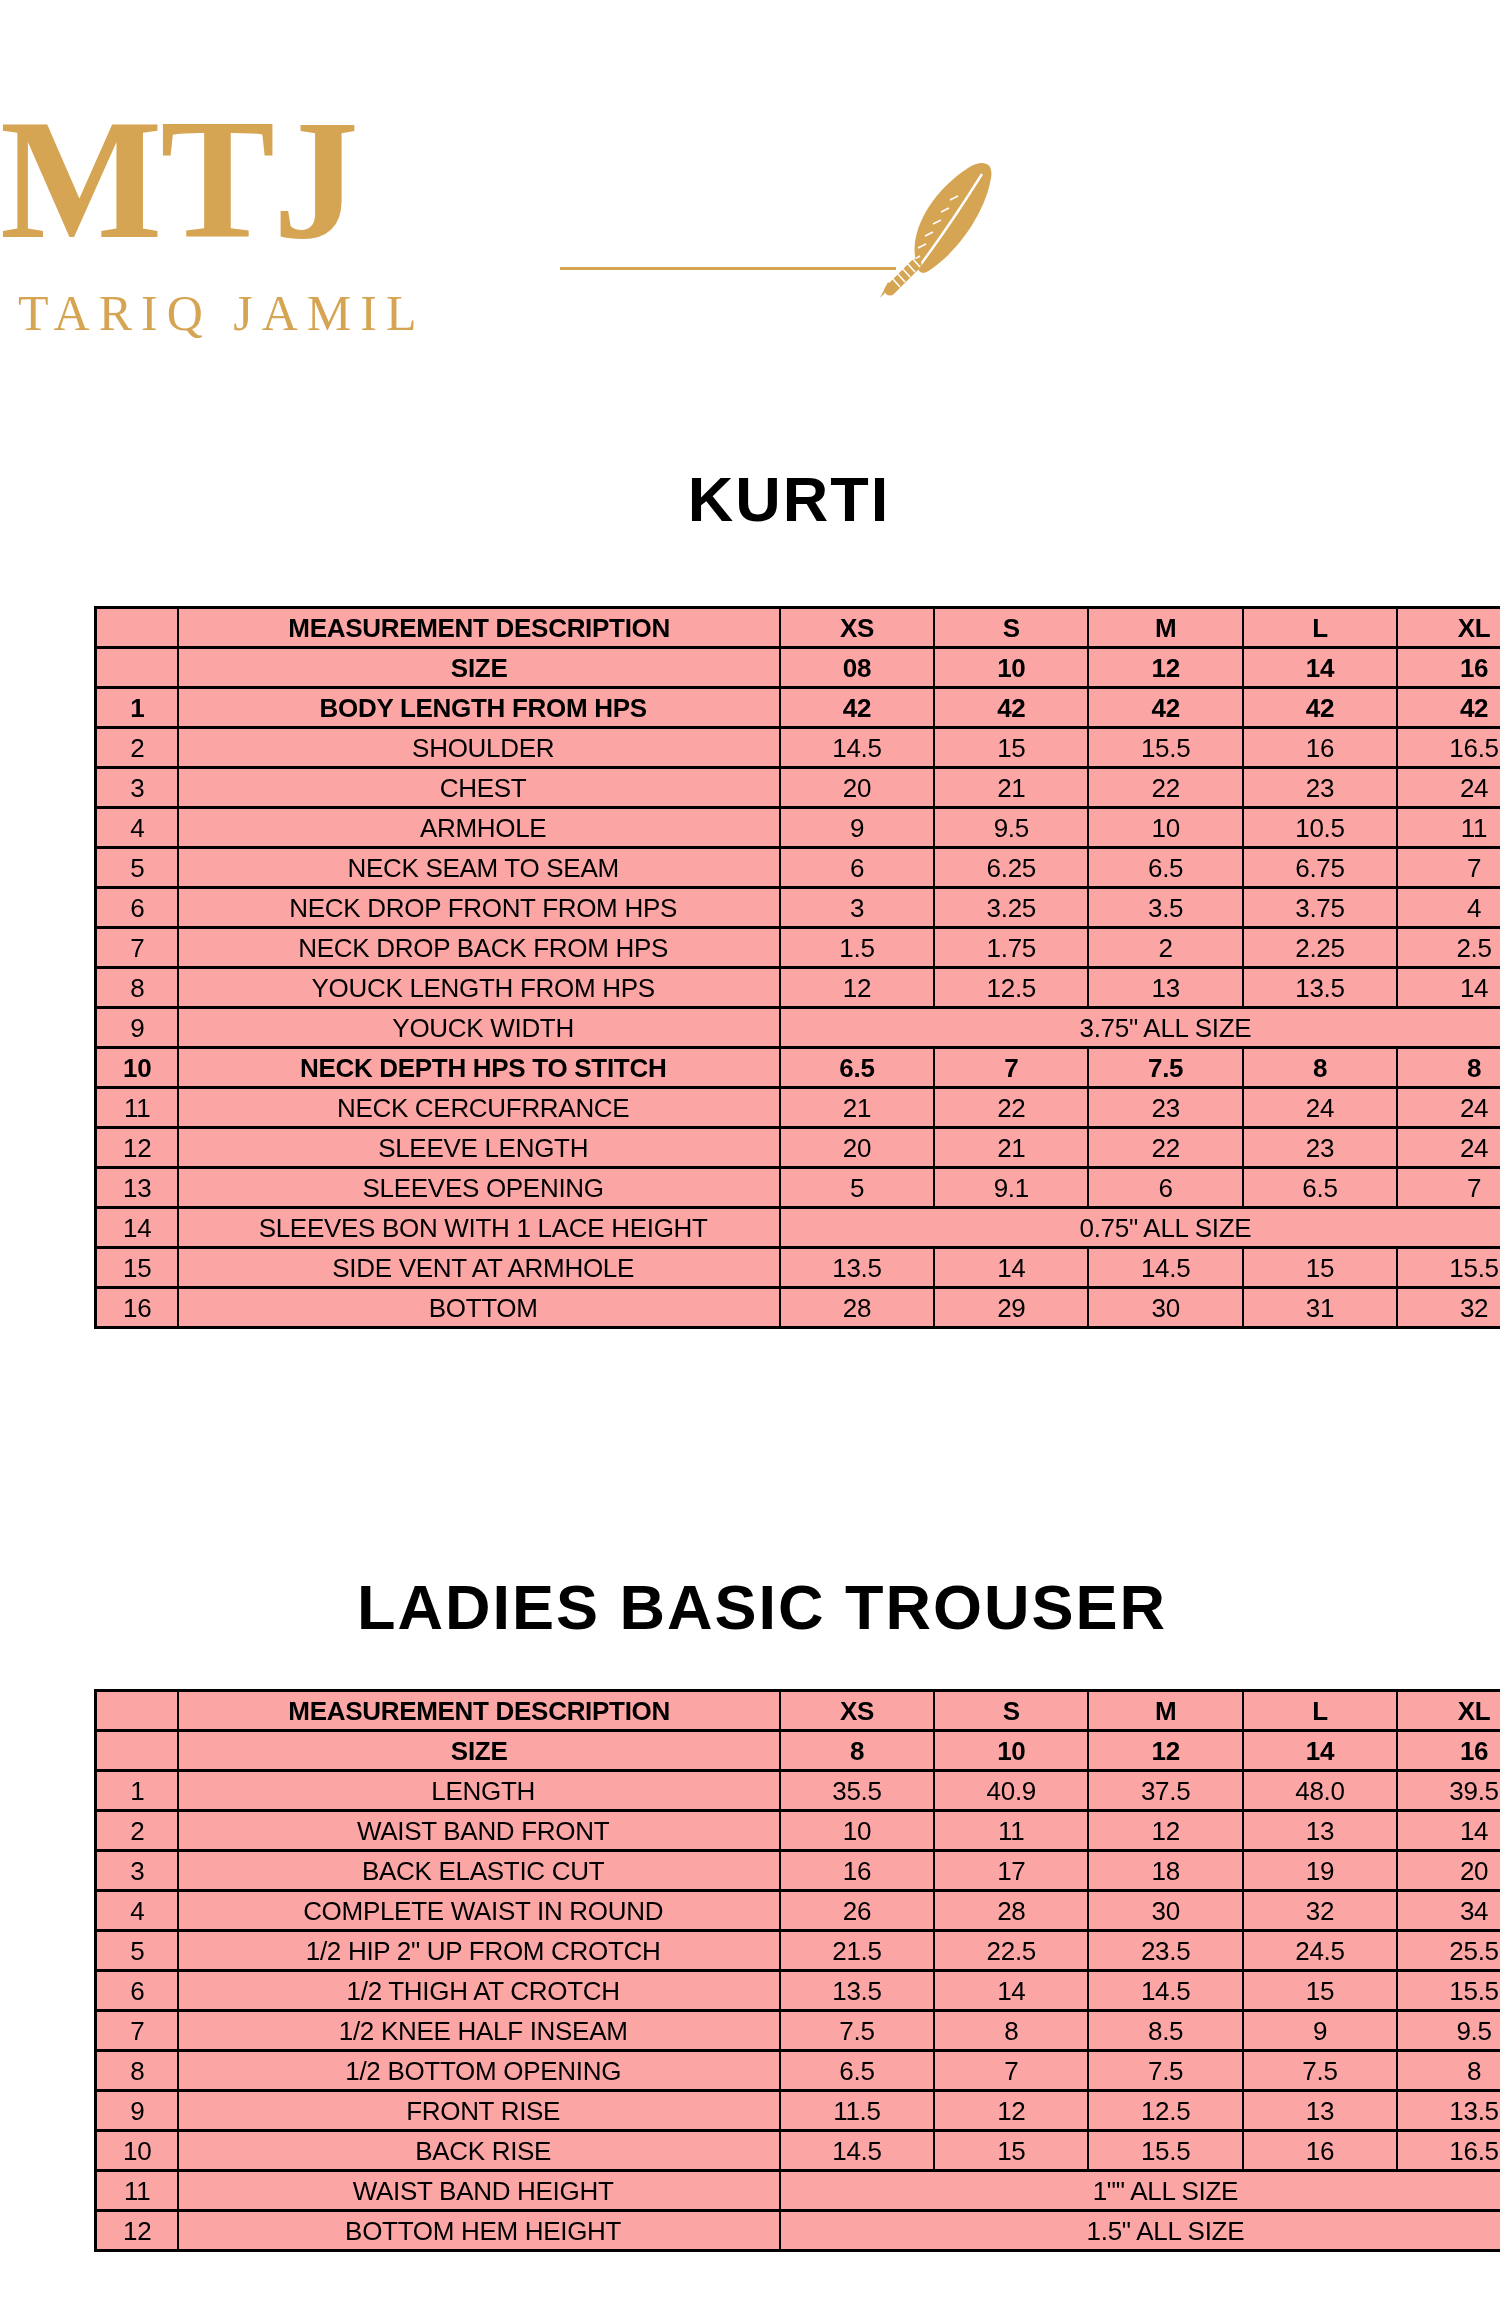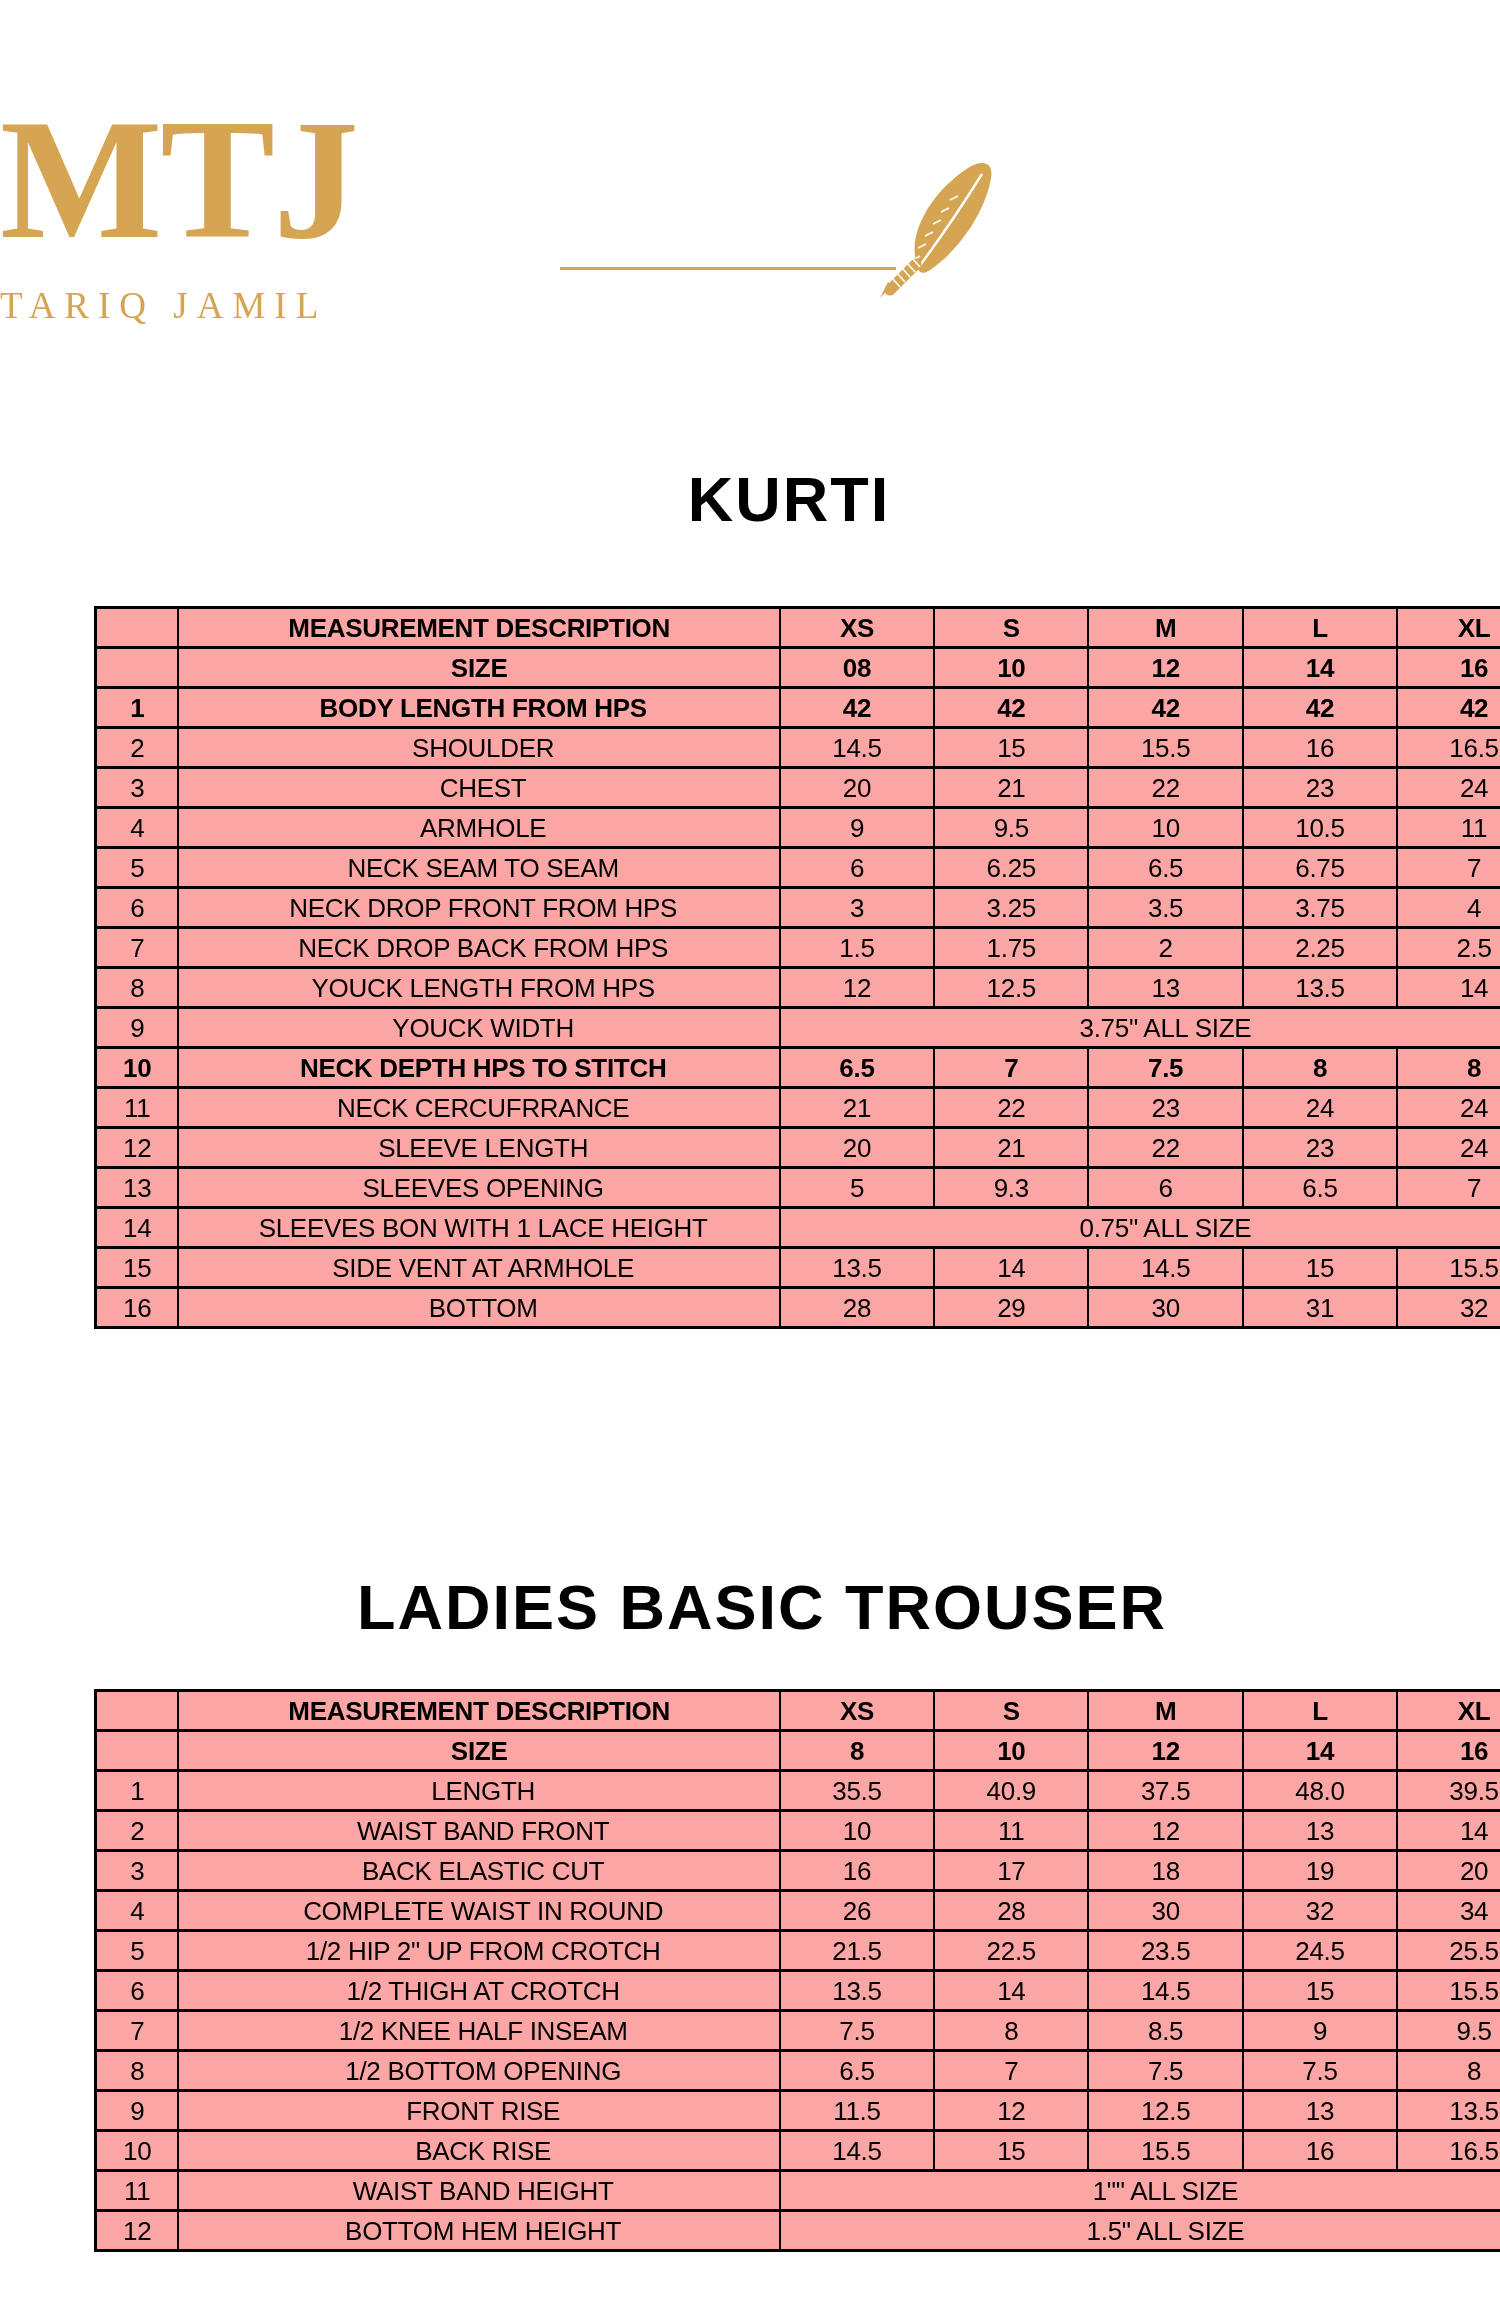--- a/index.html
+++ b/index.html
@@ -12,21 +12,21 @@
   .logo-mtj{
     display:block;font-family:"Liberation Serif", serif;font-weight:700;
     font-size:172px;line-height:1.02;color:var(--gold);letter-spacing:-2px;
   }
   .logo-rule{
     width:336px;height:0;margin:0 auto;border-top:3px solid var(--gold);
     position:relative;left:-22px;
   }
   .logo-word{
     display:block;margin-top:14px;font-family:"Liberation Serif", serif;
-    font-size:37px;letter-spacing:9px;color:var(--gold);font-weight:400;
+    font-size:50px;letter-spacing:9px;color:var(--gold);font-weight:400;margin-left:18px;
   }
   .quill{position:absolute;left:50%;margin-left:126px;top:66px;width:130px;height:142px;}
   
   .section-title{
     position:absolute;left:0;width:100%;text-align:center;
     font-weight:700;font-size:63px;letter-spacing:2px;line-height:1;
   }
   #title-0{top:468px;margin-left:39px;}
   #title-1{top:1576px;padding-left:12px;}
   
@@ -213,21 +213,21 @@
         <td class="val">20</td>
         <td class="val">21</td>
         <td class="val">22</td>
         <td class="val">23</td>
         <td class="val">24</td>
       </tr>
       <tr>
         <td class="no">13</td>
         <td class="desc">SLEEVES OPENING</td>
         <td class="val">5</td>
-        <td class="val">9.3</td>
+        <td class="val">9.1</td>
         <td class="val">6</td>
         <td class="val">6.5</td>
         <td class="val">7</td>
       </tr>
       <tr>
         <td class="no">14</td>
         <td class="desc">SLEEVES BON WITH 1 LACE HEIGHT</td>
         <td class="merged" colspan="5">0.75" ALL SIZE</td>
       </tr>
       <tr>

